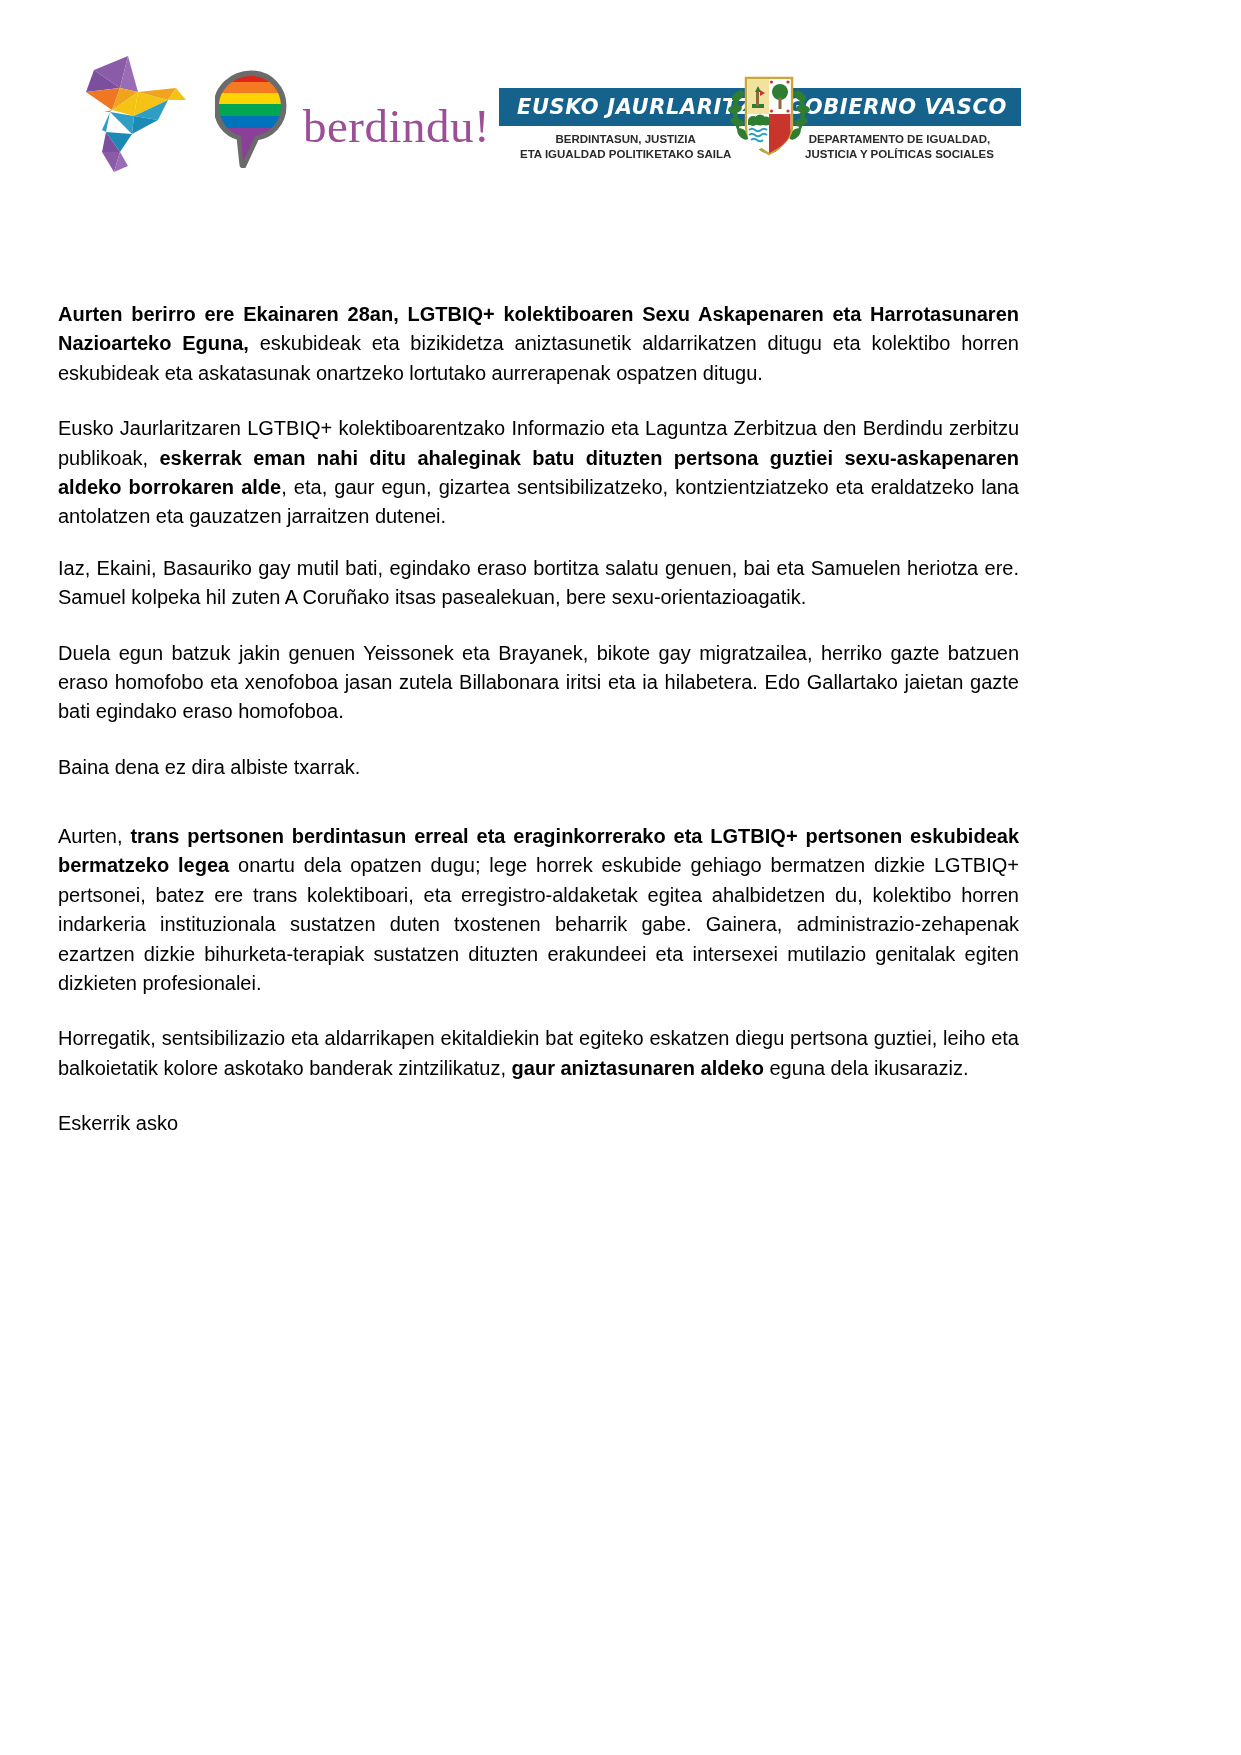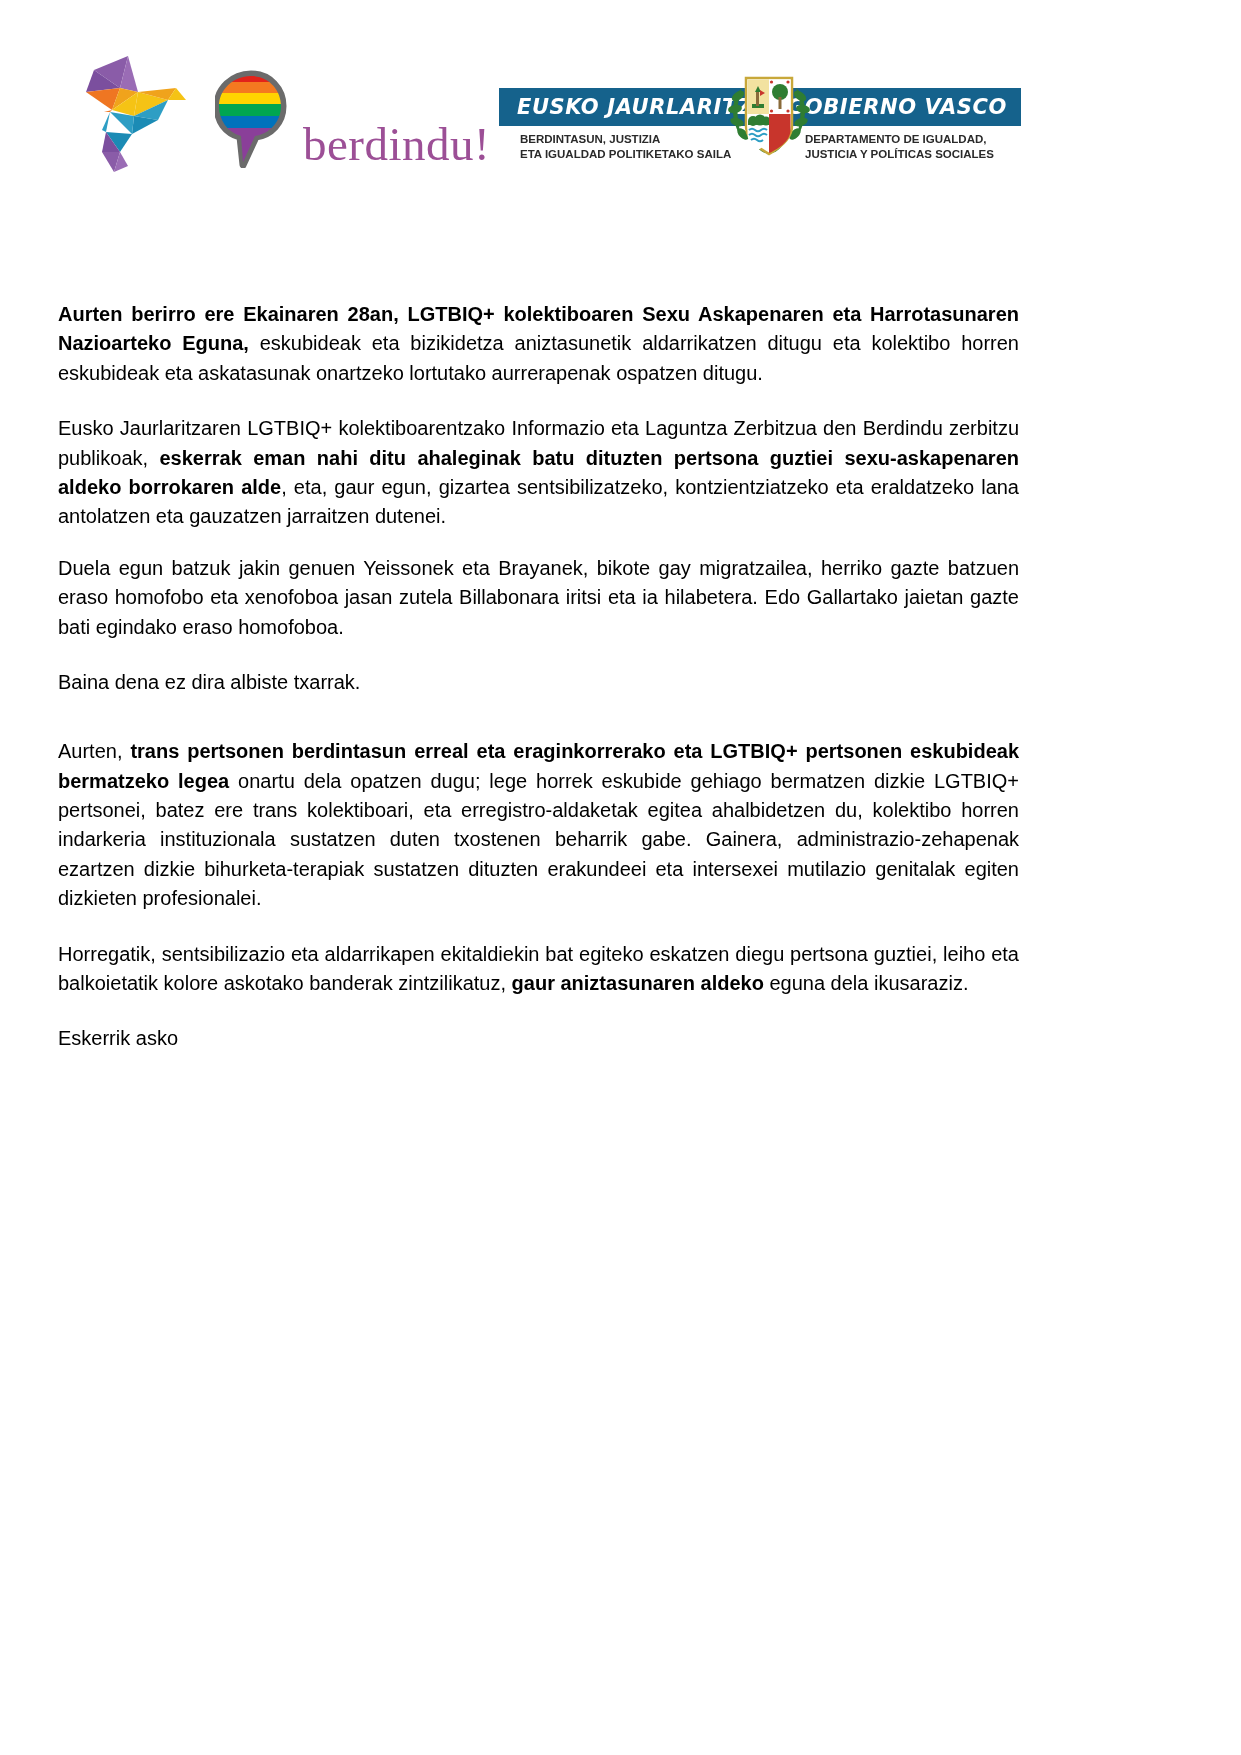--- a/index.html
+++ b/index.html
@@ -46,21 +46,21 @@
     width: 72px;
     height: 98px;
     position: relative;
   }
   .berdindu-word {
     font-family: "Liberation Serif", serif;
     font-size: 47px;
     color: #9c4f96;
     line-height: 1;
     margin-left: 16px;
-    margin-bottom: 0;
+    margin-bottom: 18px;
     letter-spacing: 0.5px;
   }
 
   
   .gov-logo {
     position: absolute;
     left: 499px;
     top: 88px;
     width: 522px;
     height: 88px;
@@ -104,20 +104,21 @@
     height: 104px;
   }
   .gov-sub {
     position: absolute;
     top: 44px;
     font-family: "Liberation Sans", sans-serif;
     font-size: 11.5px;
     font-weight: bold;
     line-height: 1.28;
     color: #2a2a2a;
+    text-align: center;
   }
   .gov-sub-eu { left: 21px; }
   .gov-sub-es { left: 306px; }
   .gov-sub div { white-space: nowrap; }
 
   
   .doc-body {
     position: absolute;
     left: 58px;
     top: 300px;
@@ -252,18 +253,19 @@
     <div class="gov-sub gov-sub-es">
       <div>DEPARTAMENTO DE IGUALDAD,</div>
       <div>JUSTICIA Y POLÍTICAS SOCIALES</div>
     </div>
   </div>
 </div>
 
 <div class="doc-body" id="doc-body">
     <p><b>Aurten berirro ere Ekainaren 28an, LGTBIQ+ kolektiboaren Sexu Askapenaren eta Harrotasunaren Nazioarteko Eguna,</b><span> eskubideak eta bizikidetza aniztasunetik aldarrikatzen ditugu eta kolektibo horren eskubideak eta askatasunak onartzeko lortutako aurrerapenak ospatzen ditugu.</span></p>
     <p class="tight"><span>Eusko Jaurlaritzaren LGTBIQ+ kolektiboarentzako Informazio eta Laguntza Zerbitzua den Berdindu zerbitzu publikoak, </span><b>eskerrak eman nahi ditu ahaleginak batu dituzten pertsona guztiei sexu-askapenaren aldeko borrokaren alde</b><span>, eta, gaur egun, gizartea sentsibilizatzeko, kontzientziatzeko eta eraldatzeko lana antolatzen eta gauzatzen jarraitzen dutenei.</span></p>
+    <p><span>Iaz, Ekaini, Basauriko gay mutil bati, egindako eraso bortitza salatu genuen, bai eta Samuelen heriotza ere. Samuel kolpeka hil zuten A Coruñako itsas pasealekuan, bere sexu-orientazioagatik.</span></p>
     <p><span>Duela egun batzuk jakin genuen Yeissonek eta Brayanek, bikote gay migratzailea, herriko gazte batzuen eraso homofobo eta xenofoboa jasan zutela Billabonara iritsi eta ia hilabetera. Edo Gallartako jaietan gazte bati egindako eraso homofoboa.</span></p>
     <p class="gap-lg"><span>Baina dena ez dira albiste txarrak.</span></p>
     <p><span>Aurten, </span><b>trans pertsonen berdintasun erreal eta eraginkorrerako eta LGTBIQ+ pertsonen eskubideak bermatzeko legea</b><span> onartu dela opatzen dugu; lege horrek eskubide gehiago bermatzen dizkie LGTBIQ+ pertsonei, batez ere trans kolektiboari, eta erregistro-aldaketak egitea ahalbidetzen du, kolektibo horren indarkeria instituzionala sustatzen duten txostenen beharrik gabe. Gainera, administrazio-zehapenak ezartzen dizkie bihurketa-terapiak sustatzen dituzten erakundeei eta intersexei mutilazio genitalak egiten dizkieten profesionalei.</span></p>
     <p><span>Horregatik, sentsibilizazio eta aldarrikapen ekitaldiekin bat egiteko eskatzen diegu pertsona guztiei, leiho eta balkoietatik kolore askotako banderak zintzilikatuz, </span><b>gaur aniztasunaren aldeko</b><span> eguna dela ikusaraziz.</span></p>
     <p><span>Eskerrik asko</span></p>
   </div>
 
 </body></html>

